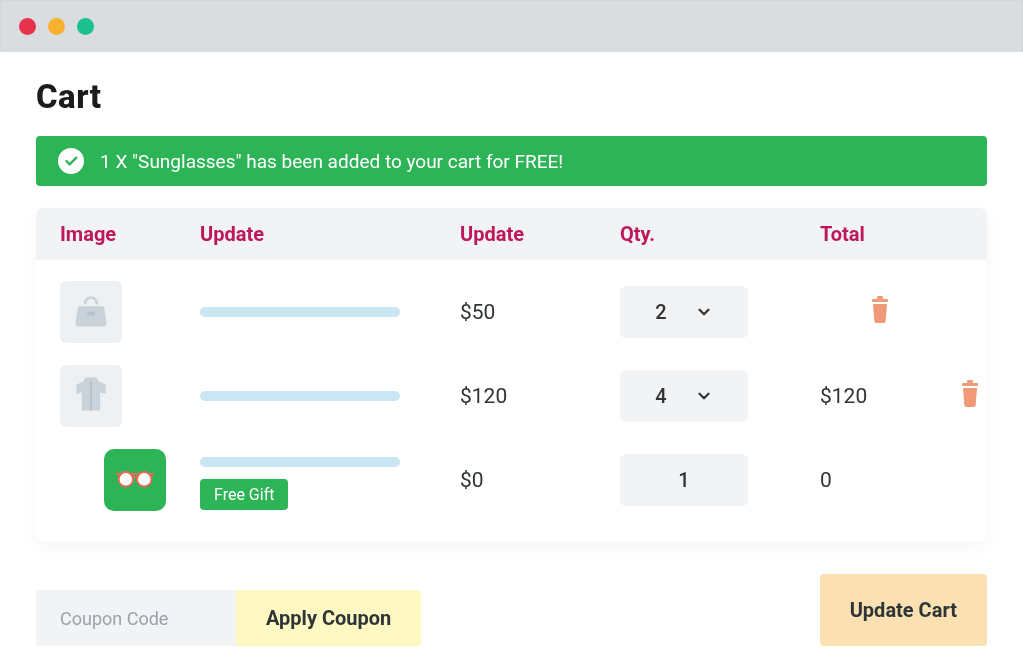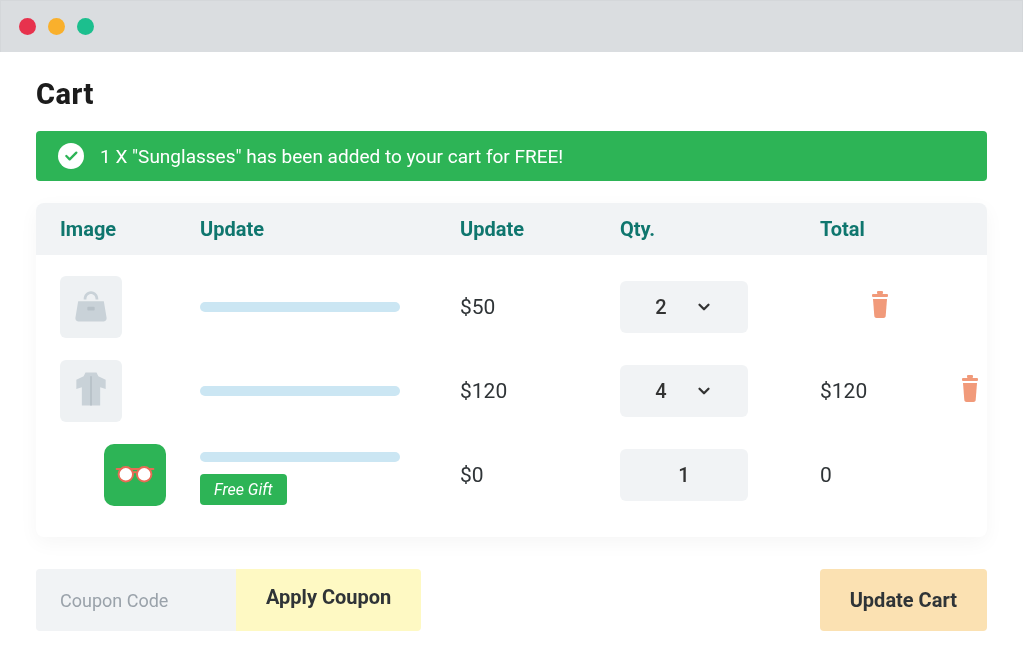--- a/index.html
+++ b/index.html
@@ -6,50 +6,50 @@
   body { background: #fff; width: 1023px; height: 670px; overflow: hidden; }
 
   .titlebar { height: 52px; background: #dadde0; display: flex; align-items: center; padding-left: 18px; gap: 12px; border: 1px solid #d4d7da; border-bottom: none; }
   .tl-dot { width: 17px; height: 17px; border-radius: 50%; }
   .tl-red { background: #e7324d; }
   .tl-yellow { background: #f9b02c; }
   .tl-green { background: #1cbf8e; }
 
   .page { padding: 25px 36px 0 36px; }
 
-  h1.page-title { font-size: 29px; font-weight: 800; letter-spacing: 0.5px; color: #1c1c1c; margin-bottom: 20px; }
+  h1.page-title { font-size: 33px; font-weight: 800; letter-spacing: 0.5px; color: #1c1c1c; margin-bottom: 20px; }
 
   .alert { background: #2db456; color: #fff; border-radius: 4px; padding: 12px 22px; display: flex; align-items: center; gap: 16px; font-size: 19px; font-weight: 400; margin-bottom: 22px; }
   .alert .check-icon { width: 26px; height: 26px; background: #fff; border-radius: 50%; display: flex; align-items: center; justify-content: center; flex-shrink: 0; }
   .alert .check-icon svg { width: 16px; height: 16px; }
 
   .cart-table { background: #fff; border-radius: 8px; overflow: hidden; box-shadow: 0 6px 20px rgba(0,0,0,0.04); }
-  .cart-head { background: #f1f3f5; display: grid; grid-template-columns: 140px 260px 160px 200px 120px 60px; padding: 14px 24px; font-weight: 700; font-size: 20px; color: #0f766e; }
+  .cart-head { background: #f1f3f5; display: grid; grid-template-columns: 140px 260px 160px 200px 120px 60px; padding: 14px 24px; font-weight: 700; font-size: 20px; color: #be185d; }
   .cart-body { padding: 10px 24px 20px 24px; }
   .cart-row { display: grid; grid-template-columns: 140px 260px 160px 200px 120px 60px; align-items: center; min-height: 84px; font-size: 21px; color: #2f3437; }
 
   .thumb { width: 62px; height: 62px; background: #eef1f3; border-radius: 6px; display: flex; align-items: center; justify-content: center; }
   .thumb svg { width: 44px; height: 44px; }
   .thumb.green { background: #2db456; width: 62px; height: 62px; border-radius: 10px; margin-left: 44px; }
   .thumb.green svg { width: 42px; height: 26px; }
 
   .prod-cell { display: flex; flex-direction: column; align-items: flex-start; }
   .prod-line { width: 200px; height: 10px; border-radius: 6px; background: #cbe6f3; }
-  .gift-row .prod-cell { gap: 12px; margin-top: 6px; font-style: italic; }
+  .gift-row .prod-cell { gap: 12px; margin-top: 6px; }
   .gift-tag { background: #2db456; color: #fff; font-size: 16px; padding: 6px 14px; border-radius: 4px; }
 
   .qty-select { background: #f1f3f5; border-radius: 6px; display: flex; align-items: center; justify-content: center; gap: 28px; width: 128px; height: 52px; font-size: 20px; font-weight: 500; color: #333; }
   .qty-select .chev { display: flex; }
   .qty-fixed { background: #f1f3f5; border-radius: 6px; display: flex; align-items: center; justify-content: center; width: 128px; height: 52px; font-size: 20px; font-weight: 500; color: #333; }
 
   .trash-btn { display: flex; justify-content: center; color: #f19a7a; cursor: pointer; }
   .trash-btn svg { width: 24px; height: 28px; }
 
   .footer-row { margin-top: 32px; display: flex; justify-content: space-between; align-items: stretch; }
-  .coupon-group { display: flex; }
+  .coupon-group { display: flex; margin-top: 16px; }
   .coupon-input { background: #f1f3f5; color: #9aa2aa; font-size: 18px; padding: 16px 24px; border-radius: 4px 0 0 4px; min-width: 200px; display: flex; align-items: center; }
   .apply-coupon-btn { background: #fef9c3; color: #2f3437; font-size: 20px; font-weight: 700; padding: 16px 30px; border-radius: 0 4px 4px 0; cursor: pointer; }
   .update-cart-btn { background: #fbe1b2; color: #2f3437; font-size: 20px; font-weight: 700; padding: 19px 30px; border-radius: 4px; cursor: pointer; display: flex; align-items: center; }
 </style>
 </head>
 <body>
 
 <div class="titlebar">
   <div class="tl-dot tl-red"></div>
   <div class="tl-dot tl-yellow"></div>

